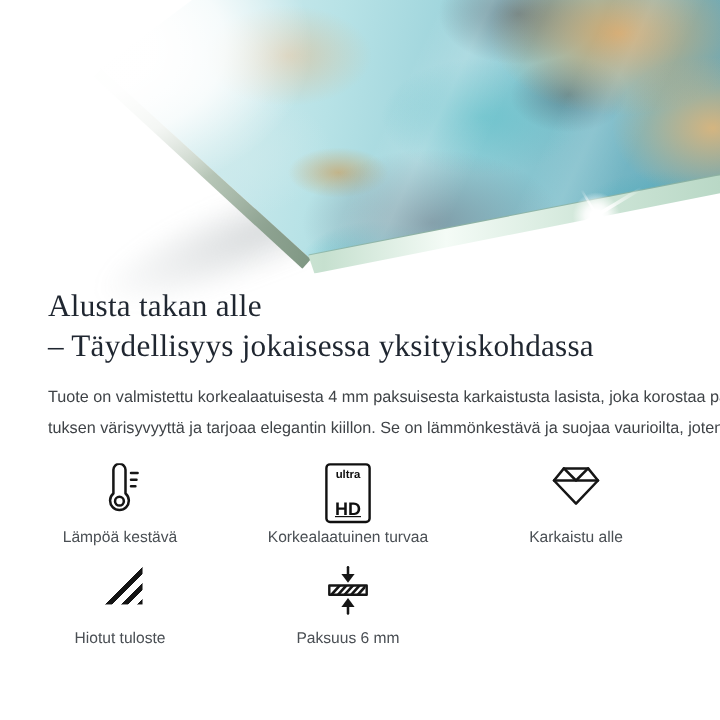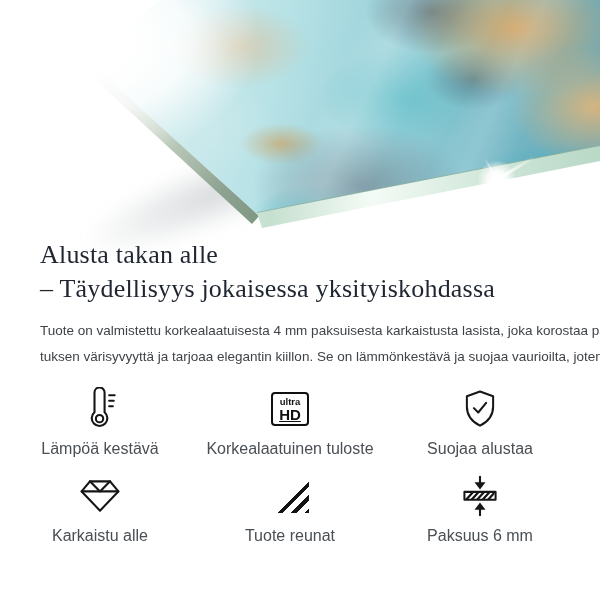--- a/index.html
+++ b/index.html
@@ -64,30 +64,30 @@
   .headline { margin:6px 40px 0 40px; font-family:"Liberation Serif", serif;
     font-weight:500; font-size:26px; line-height:34px; color:#1f2630; letter-spacing:.2px; }
   .headline span { display:block; }
 
   .desc { margin:12px 40px 0 40px; font-size:13.5px; line-height:26px; color:#3f4347; }
   .desc span { display:block; white-space:nowrap; }
 
   
   .features { margin:16px 0 0 5px; display:grid; grid-template-columns:190px 190px 190px; row-gap:15px; }
   .feature { display:flex; flex-direction:column; align-items:center; }
-  .f-icon { height:46px; display:flex; align-items:center; justify-content:center; }
-  .f-label { margin-top:8px; font-size:16px; color:#4a4f54; }
+  .f-icon { height:46px; display:flex; align-items:flex-start; justify-content:center; }
+  .f-label { margin-top:8px; font-size:13px; color:#4a4f54; }
 
   .icon-svg { stroke:#161616; fill:none; stroke-width:2.3; stroke-linecap:round; stroke-linejoin:round; }
   .icon-fill { fill:#161616; stroke:none; }
 
   .uhd-box { border:2.5px solid #101010; border-radius:4px; padding:3px 6px 2px;
     text-align:center; color:#101010; line-height:1; }
   .uhd-top { display:block; font-size:9.5px; font-weight:bold; }
-  .uhd-bottom { display:block; font-size:15px; font-weight:bold; margin-top:1px;text-decoration:underline; }
+  .uhd-bottom { display:block; font-size:15px; font-weight:bold; margin-top:16px;text-decoration:underline; }
 
   .stripes { width:38px; height:34px;
     clip-path:polygon(0% 100%, 100% 2%, 100% 100%);
     background:repeating-linear-gradient(135deg, #141414 0 4px, rgba(0,0,0,0) 4px 9.5px); }
 </style>
 </head>
 <body>
 
 <div class="hero">
   <div class="panel-shadow"></div>
@@ -126,49 +126,40 @@
     <div class="f-label">Lämpöä kestävä</div>
   </div>
 
   <div class="feature">
     <div class="f-icon">
       <div class="uhd-box">
         <span class="uhd-top">ultra</span>
         <span class="uhd-bottom">HD</span>
       </div>
     </div>
-    <div class="f-label">Korkealaatuinen tuloste</div>
+    <div class="f-label">Korkealaatuinen turvaa</div>
   </div>
 
-  <div class="feature">
-    <div class="f-icon">
-      <svg width="42" height="42" viewBox="0 0 48 48" class="icon-svg">
-        <path d="M24 4 L39 9.5 V21 C39 31 33 38.5 24 43 C15 38.5 9 31 9 21 V9.5 Z"></path>
-        <polyline points="17,23 22,28 31,17"></polyline>
-      </svg>
-    </div>
-    <div class="f-label">Suojaa alustaa</div>
-  </div>
 
   <div class="feature">
     <div class="f-icon">
       <svg width="44" height="38" viewBox="0 0 48 40" class="icon-svg">
         <path d="M13 4 H35 L44 15 L24 36 L4 15 Z"></path>
         <path d="M4 15 H44"></path>
         <path d="M13 4 L24 15 L35 4"></path>
       </svg>
     </div>
     <div class="f-label">Karkaistu alle</div>
   </div>
 
   <div class="feature">
     <div class="f-icon">
       <div class="stripes"></div>
     </div>
-    <div class="f-label">Tuote reunat</div>
+    <div class="f-label">Hiotut tuloste</div>
   </div>
 
   <div class="feature">
     <div class="f-icon">
       <svg width="44" height="44" viewBox="0 0 48 48">
         <defs>
             <clipPath id="barClip">
               <rect x="8" y="20" width="32" height="8"></rect>
             </clipPath>
           </defs>

